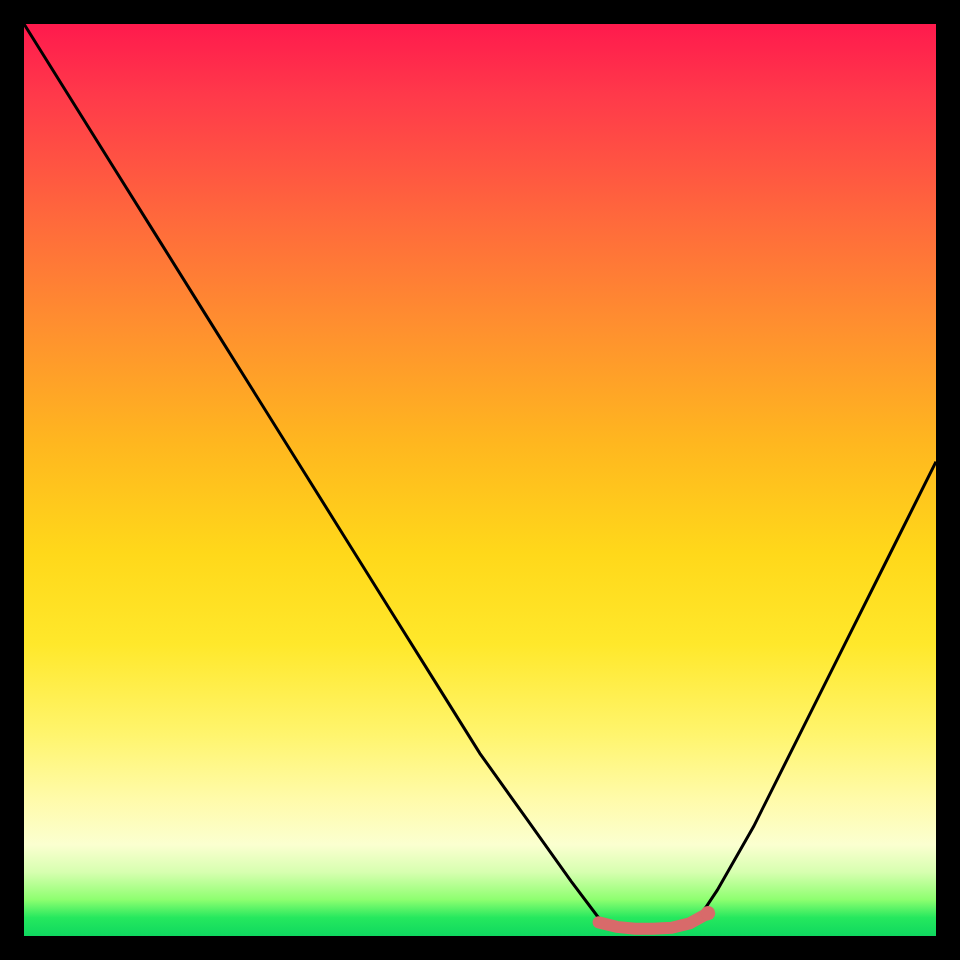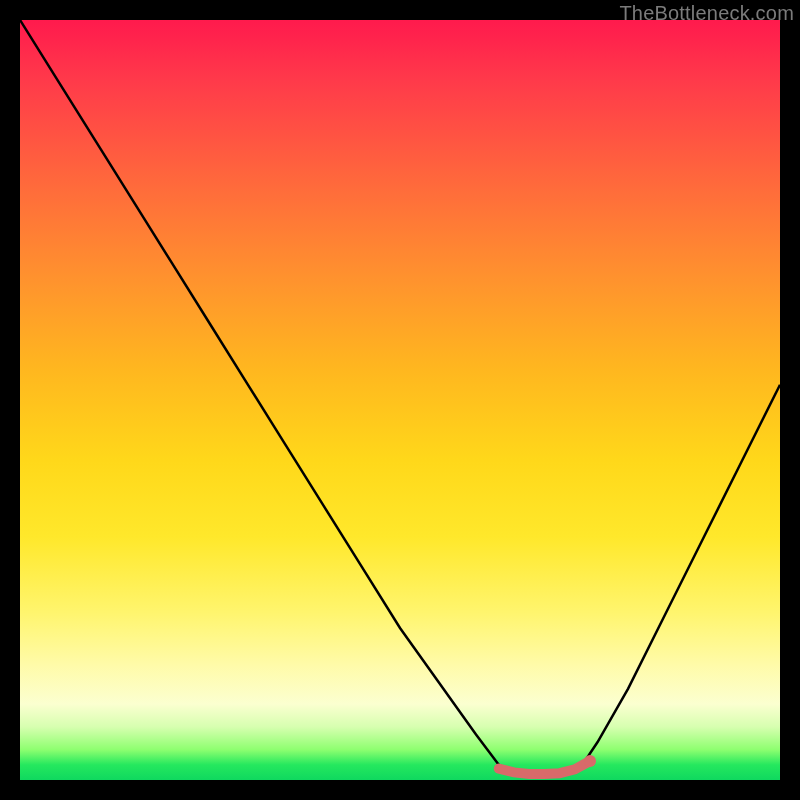--- a/index.html
+++ b/index.html
@@ -73,14 +73,13 @@
   <div class="plot">
     <div class="gradient"></div>
 
     <svg class="curve-svg" viewBox="0 0 760 760" preserveAspectRatio="none">
       <path d="M0.0 0.0 L38.0 60.8 L76.0 121.6 L114.0 182.4 L152.0 243.2 L190.0 304.0 L228.0 364.8 L266.0 425.6 L304.0 486.4 L342.0 547.2 L380.0 608.0 L418.0 661.2 L456.0 714.4 L478.8 744.8 L494.0 752.4 L516.8 752.4 L532.0 752.4 L547.2 752.4 L562.4 744.8 L577.6 722.0 L608.0 668.8 L646.0 592.8 L684.0 516.8 L722.0 440.8 L760.0 364.8" fill="none" stroke="#000" stroke-width="2.5"></path>
       <path d="M478.8 748.6 L494.0 752.4 L509.2 753.9 L524.4 753.9 L539.6 753.2 L554.8 749.4 L570.0 741.0" fill="none" stroke="#d86a6a" stroke-width="10" stroke-linecap="round"></path>
       <circle r="6" fill="#d86a6a" cx="570.0" cy="741.0"></circle>
     </svg>
   </div>
 
-  <div class="watermark">TheBottleneck.com</div>
 </div>
 
 </body></html>

